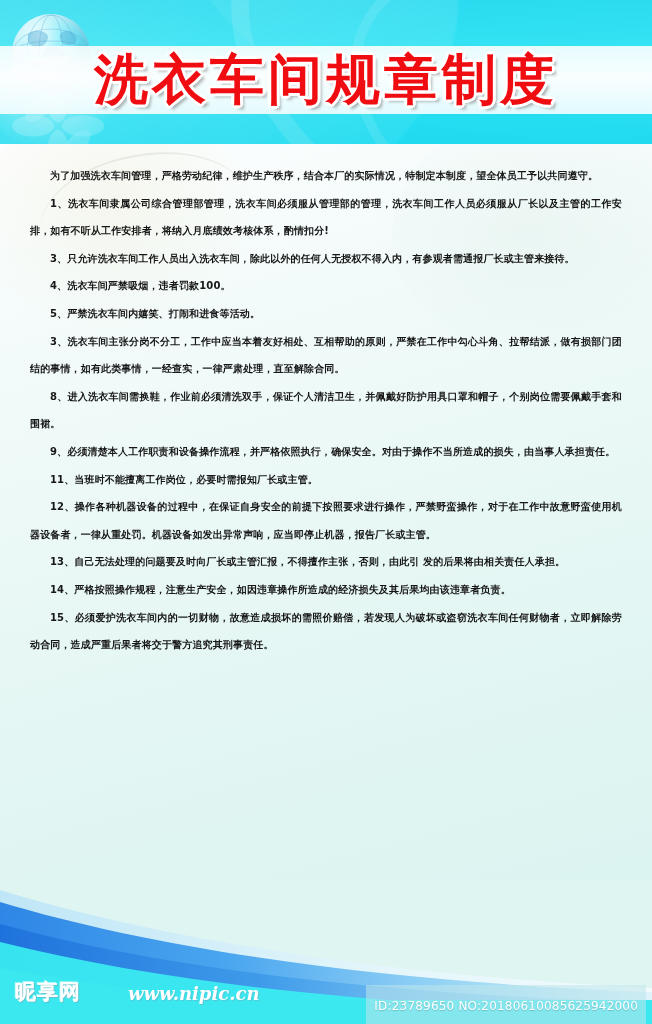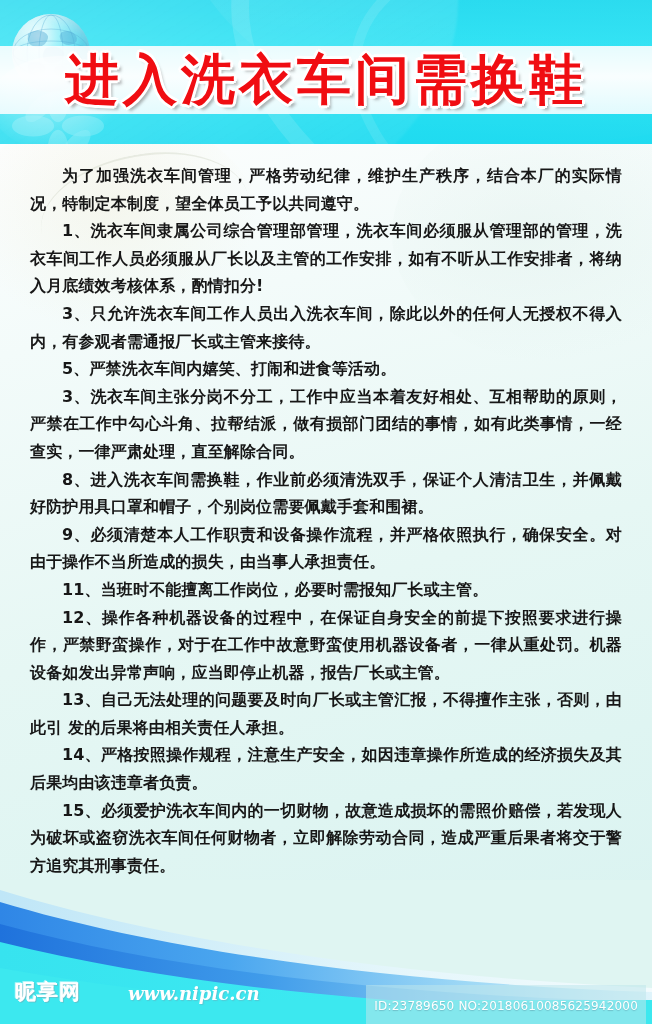--- a/index.html
+++ b/index.html
@@ -93,21 +93,21 @@
   }
   .body-ghost-c{
     position:absolute;right:-80px;top:-40px;width:340px;height:260px;border-radius:50%;
     background:radial-gradient(ellipse at 40% 50%, rgba(225,240,235,.45), rgba(255,255,255,0) 70%);
   }
   .content{
     position:relative;
     padding:18px 30px 0 30px;
     font-family:"DejaVu Sans","Liberation Sans",sans-serif;
     font-weight:bold;
-    font-size:16px;
+    font-size:10px;
     line-height:27.6px;
     color:#171717;
     text-align:justify;
     text-justify:inter-ideograph;
     letter-spacing:0.15px;
   }
   .para{margin:0;text-indent:2em;}
 
   
   .bottom{
@@ -182,31 +182,32 @@
           <path d="M34 34 q10 -4 16 2 q5 5 -1 10 q-8 6 -16 1 q-5 -6 1 -13z"></path>
           <path d="M50 18 q9 -3 14 4 q3 5 -3 8 q-8 3 -12 -3 q-3 -6 1 -9z"></path>
           <path d="M20 48 q9 -2 13 5 q2 6 -5 8 q-9 2 -12 -5 q-1 -6 4 -8z"></path>
           <path d="M46 52 q8 -1 10 5 q1 5 -6 6 q-8 0 -8 -6 q0 -4 4 -5z"></path>
         </g>
       </svg>
     </div>
     <div class="globe-glow"></div>
 
     <div class="title-band"></div>
-    <div class="title">进入洗衣车间需换鞋</div>
+    <div class="title">洗衣车间规章制度</div>
   </div>
 
   <div class="body-area">
     <div class="body-ghost-a"></div>
     <div class="body-ghost-b"></div>
     <div class="body-ghost-c"></div>
     <div class="content">
       <p class="para">为了加强洗衣车间管理，严格劳动纪律，维护生产秩序，结合本厂的实际情况，特制定本制度，望全体员工予以共同遵守。</p>
       <p class="para">1、洗衣车间隶属公司综合管理部管理，洗衣车间必须服从管理部的管理，洗衣车间工作人员必须服从厂长以及主管的工作安排，如有不听从工作安排者，将纳入月底绩效考核体系，酌情扣分!</p>
       <p class="para">3、只允许洗衣车间工作人员出入洗衣车间，除此以外的任何人无授权不得入内，有参观者需通报厂长或主管来接待。</p>
+      <p class="para">4、洗衣车间严禁吸烟，违者罚款100。</p>
       <p class="para">5、严禁洗衣车间内嬉笑、打闹和进食等活动。</p>
       <p class="para">3、洗衣车间主张分岗不分工，工作中应当本着友好相处、互相帮助的原则，严禁在工作中勾心斗角、拉帮结派，做有损部门团结的事情，如有此类事情，一经查实，一律严肃处理，直至解除合同。</p>
       <p class="para">8、进入洗衣车间需换鞋，作业前必须清洗双手，保证个人清洁卫生，并佩戴好防护用具口罩和帽子，个别岗位需要佩戴手套和围裙。</p>
       <p class="para">9、必须清楚本人工作职责和设备操作流程，并严格依照执行，确保安全。对由于操作不当所造成的损失，由当事人承担责任。</p>
       <p class="para">11、当班时不能擅离工作岗位，必要时需报知厂长或主管。</p>
       <p class="para">12、操作各种机器设备的过程中，在保证自身安全的前提下按照要求进行操作，严禁野蛮操作，对于在工作中故意野蛮使用机器设备者，一律从重处罚。机器设备如发出异常声响，应当即停止机器，报告厂长或主管。</p>
       <p class="para">13、自己无法处理的问题要及时向厂长或主管汇报，不得擅作主张，否则，由此引 发的后果将由相关责任人承担。</p>
       <p class="para">14、严格按照操作规程，注意生产安全，如因违章操作所造成的经济损失及其后果均由该违章者负责。</p>
       <p class="para">15、必须爱护洗衣车间内的一切财物，故意造成损坏的需照价赔偿，若发现人为破坏或盗窃洗衣车间任何财物者，立即解除劳动合同，造成严重后果者将交于警方追究其刑事责任。</p>
 

